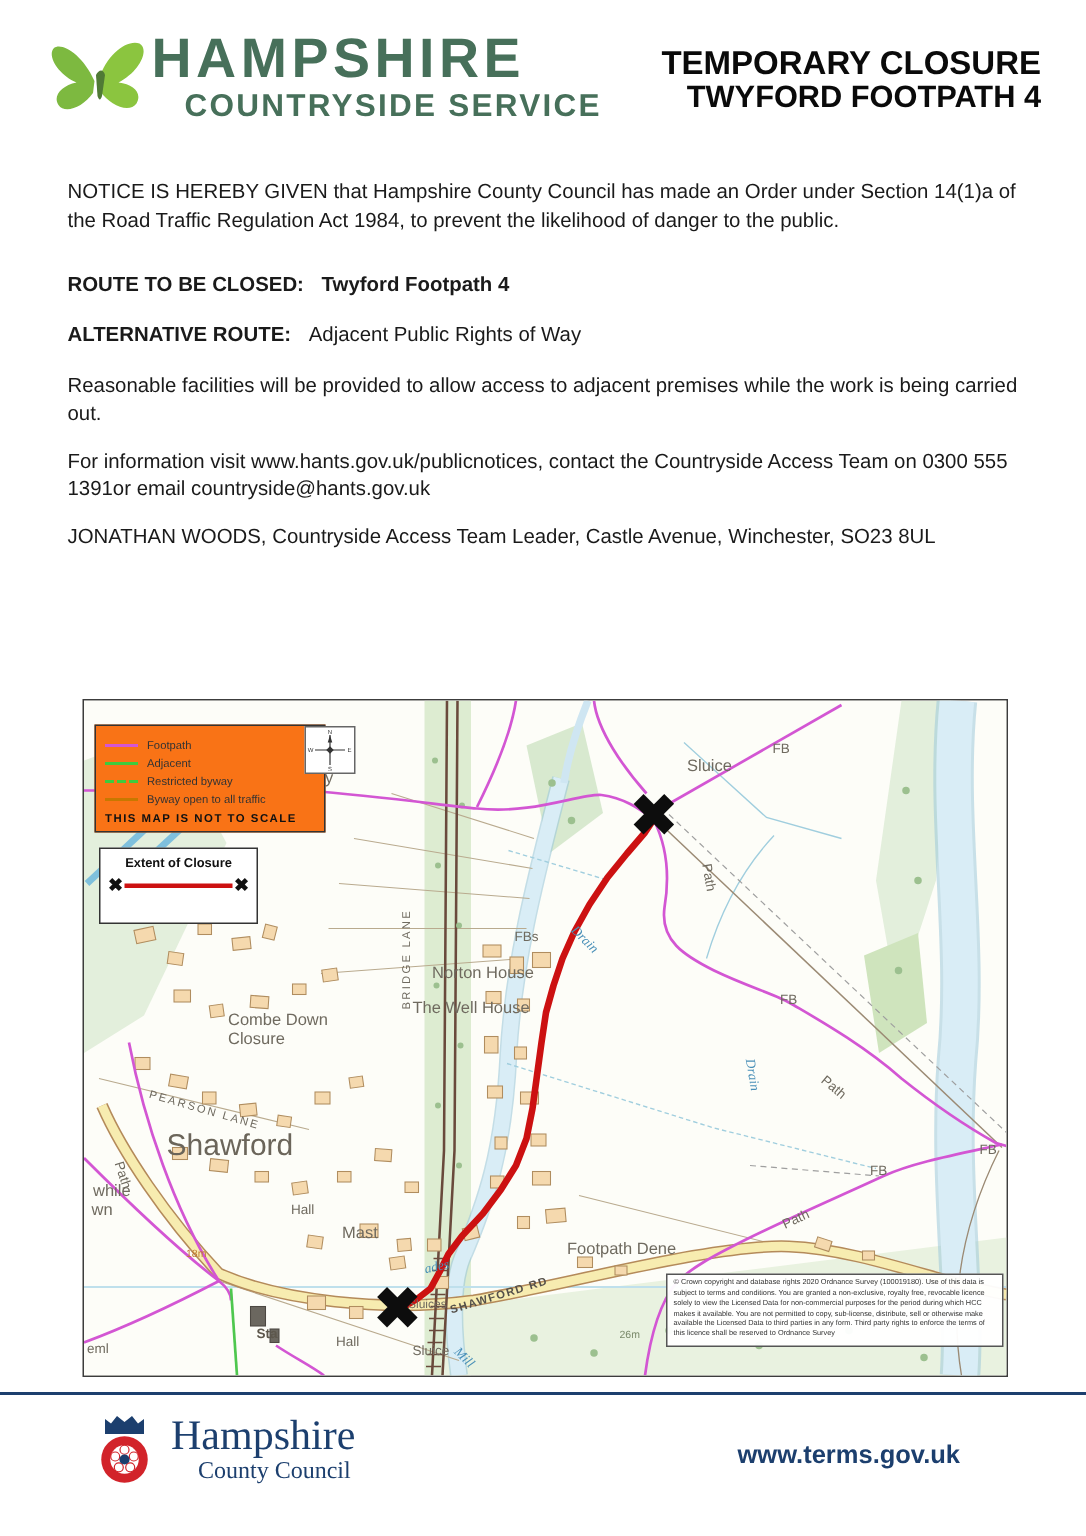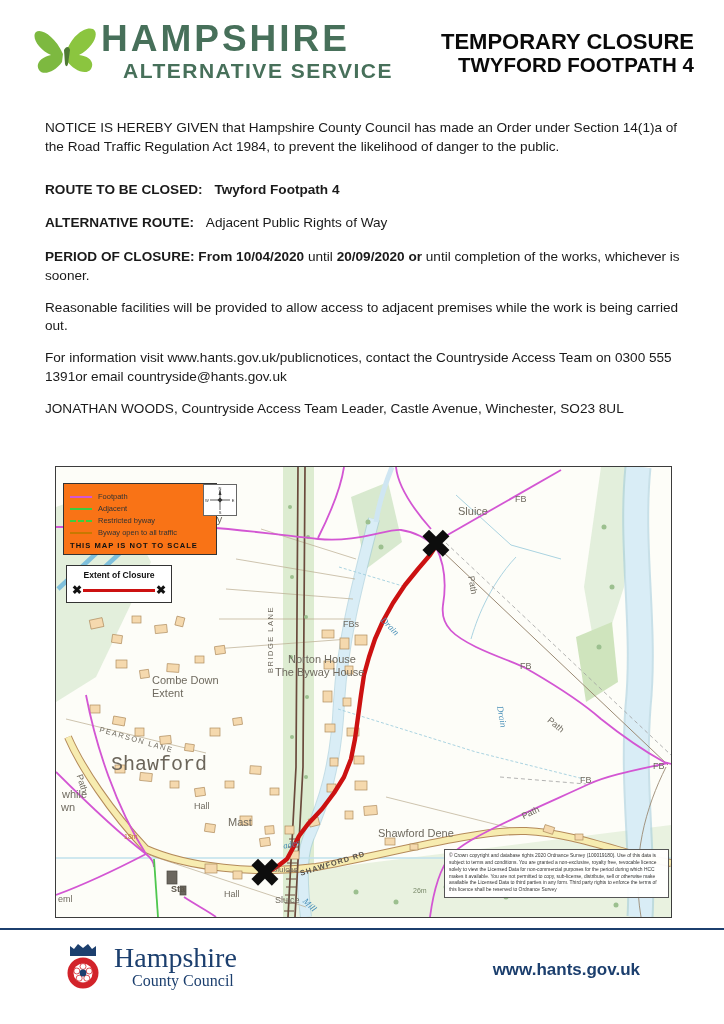--- a/index.html
+++ b/index.html
@@ -44,21 +44,21 @@
   .map-label.small8{font-size:8px;}
 
   .legend-box{position:absolute;left:7px;top:16px;width:140px;z-index:3;
               background:#f97316;border:1.5px solid #333;padding:5px 6px 4px 6px;}
   .legend-item{display:flex;align-items:center;margin:3px 0;}
   .legend-swatch{width:22px;height:0;margin-right:6px;flex:0 0 auto;}
   .legend-label{font-size:7.5px;color:#333;}
   .legend-note{font-size:7.6px;font-weight:bold;color:#111;letter-spacing:1px;margin-top:4px;}
 
   .closure-box{position:absolute;left:10px;top:98px;width:94px;z-index:3;
-               background:#ffffff;border:1.5px solid #333;padding:4px 5px 6px 5px;}
+               background:#ffffff;border:1.5px solid #333;padding:4px 5px 19px 5px;}
   .closure-title{font-size:8.6px;font-weight:bold;color:#111;text-align:center;margin-bottom:4px;}
   .closure-graphic{display:flex;align-items:center;}
   .closure-graphic .cx{font-size:12px;font-weight:bold;color:#111;line-height:1;}
   .closure-graphic .cline{flex:1;height:3px;background:#cc1111;margin:0 1px;}
 
   .compass-box{position:absolute;left:147px;top:17px;width:32px;height:30px;z-index:3;
                background:#fff;border:1px solid #666;}
 
   .copyright-box{position:absolute;left:388px;top:382px;width:215px;z-index:3;
                  background:rgba(255,255,255,0.96);border:1px solid #555;
@@ -81,21 +81,21 @@
 <body>
 
 <div class="logo-wrap">
   <svg class="butterfly" viewBox="0 0 66 58">
     <path d="M30,30 C22,12 8,4 3,8 C-2,13 6,26 18,31 C8,33 2,40 6,46 C10,52 22,48 29,38 Z" fill="#7db940"></path>
     <path d="M33,29 C38,12 52,2 60,5 C67,9 60,24 46,31 C56,32 62,38 58,45 C53,52 40,46 34,37 Z" fill="#8bc53f"></path>
     <path d="M31,26 C33,22 36,22 37,26 L35,40 C34,43 33,43 32,40 Z" fill="#4f7a35"></path>
   </svg>
   <div class="logo-text">
     <div class="logo-line1">HAMPSHIRE</div>
-    <div class="logo-line2">ALTERNATIVE SERVICE</div>
+    <div class="logo-line2">COUNTRYSIDE SERVICE</div>
   </div>
 </div>
 
 <div class="doc-title">
   <div class="t1">TEMPORARY CLOSURE</div>
   <div class="t2">TWYFORD FOOTPATH 4</div>
 </div>
 
 <div class="notice">
   <p>NOTICE IS HEREBY GIVEN that Hampshire County Council has made an Order under Section 14(1)a of the Road Traffic Regulation Act 1984, to prevent the likelihood of danger to the public.</p>
@@ -103,24 +103,20 @@
   <p class="kv gap-lg">
     <strong>ROUTE TO BE CLOSED:</strong>
     <strong class="val">Twyford Footpath 4</strong>
   </p>
 
   <p class="kv">
     <strong>ALTERNATIVE ROUTE:</strong>
     <span class="val">Adjacent Public Rights of Way</span>
   </p>
 
-  <p>
-    <strong>PERIOD OF CLOSURE: </strong>
-    <strong>From 10/04/2020</strong><span> until </span><strong>20/09/2020 or</strong><span> until completion of the works, whichever is sooner.</span>
-  </p>
 
   <p>Reasonable facilities will be provided to allow access to adjacent premises while the work is being carried out.</p>
 
   <p>For information visit www.hants.gov.uk/publicnotices, contact the Countryside Access Team on 0300 555 1391or email countryside@hants.gov.uk</p>
 
   <p>JONATHAN WOODS, Countryside Access Team Leader, Castle Avenue, Winchester, SO23 8UL</p>
 </div>
 
 <div class="map">
   <svg width="615" height="450" viewBox="0 0 615 450" aria-hidden="true">
@@ -330,37 +326,37 @@
     </svg>
   </div>
 
   <div id="map-labels">
       <div class="map-label place big11" style="left: 127px; top: 46px;">Subway</div>
       <div class="map-label place big11" style="left: 402px; top: 38px;">Sluice</div>
       <div class="map-label place" style="left: 459px; top: 27px;">FB</div>
       <div class="map-label place" style="left: 420px; top: 108px; transform: rotate(80deg);">Path</div>
       <div class="map-label water" style="left: 330px; top: 148px; transform: rotate(45deg);">Drain</div>
       <div class="map-label place" style="left: 287px; top: 152px;">FBs</div>
-      <div class="map-label place big11" style="left: 232px; top: 176px; margin-top: 10px;">Norton House</div>
-      <div class="map-label place big11" style="left: 219px; top: 199px;">The Byway House</div>
+      <div class="map-label place big11" style="left: 232px; top: 176px;">Norton House</div>
+      <div class="map-label place big11" style="left: 219px; top: 199px;">The Well House</div>
       <div class="map-label place big11" style="left: 96px; top: 207px;">Combe Down</div>
-      <div class="map-label place big11" style="left: 96px; top: 220px;">Extent</div>
+      <div class="map-label place big11" style="left: 96px; top: 220px;">Closure</div>
       <div class="map-label lane" style="left: 45px; top: 258px; transform: rotate(16deg);">PEARSON LANE</div>
-      <div class="map-label town" style="left: 55px; top: 286px; font-family: Liberation Mono, monospace;">Shawford</div>
+      <div class="map-label town" style="left: 55px; top: 286px;">Shawford</div>
       <div class="map-label place" style="left: 28px; top: 306px; transform: rotate(72deg);">Path</div>
       <div class="map-label place" style="left: 138px; top: 334px;">Hall</div>
       <div class="map-label place big11" style="left: 172px; top: 349px;">Mast</div>
       <div class="map-label lane" style="left: 210px; top: 206px; transform: rotate(-90deg);">BRIDGE LANE</div>
       <div class="map-label water" style="left: 449px; top: 238px; transform: rotate(80deg);">Drain</div>
       <div class="map-label place" style="left: 496px; top: 248px; transform: rotate(40deg);">Path</div>
       <div class="map-label place" style="left: 464px; top: 194px;">FB</div>
       <div class="map-label place" style="left: 524px; top: 308px;">FB</div>
       <div class="map-label place" style="left: 597px; top: 294px;">FB</div>
       <div class="map-label place" style="left: 464px; top: 345px; transform: rotate(-25deg);">Path</div>
-      <div class="map-label place big11" style="left: 322px; top: 360px;">Shawford Dene</div>
+      <div class="map-label place big11" style="left: 322px; top: 360px;">Footpath Dene</div>
       <div class="map-label roadname" style="left: 243px; top: 402px; transform: rotate(-17deg);">SHAWFORD RD</div>
       <div class="map-label place small8" style="left: 216px; top: 398px;">Sluices</div>
       <div class="map-label place" style="left: 219px; top: 428px;">Sluice</div>
       <div class="map-label water" style="left: 252px; top: 429px; transform: rotate(45deg);">Mill</div>
       <div class="map-label place-bold" style="left: 115px; top: 417px;">Sta</div>
       <div class="map-label place" style="left: 168px; top: 422px;">Hall</div>
       <div class="map-label elev" style="left: 357px; top: 420px;">26m</div>
       <div class="map-label elev-orange" style="left: 68px; top: 366px;">18m</div>
       <div class="map-label place" style="left: 2px; top: 427px;">eml</div>
       <div class="map-label place big11" style="left: 6px; top: 321px;">while</div>
@@ -388,13 +384,13 @@
     <circle cx="19.2" cy="38.2" r="3" fill="#ffffff" stroke="#d2232a" stroke-width="0.8"></circle>
     <circle cx="16.8" cy="31" r="3" fill="#ffffff" stroke="#d2232a" stroke-width="0.8"></circle>
     <circle cx="23" cy="33" r="3.4" fill="#1c3f6e"></circle>
   </svg>
   <div class="council-text">
     <div class="council-line1">Hampshire</div>
     <div class="council-line2">County Council</div>
   </div>
 </div>
 
-<div class="footer-url">www.hants.gov.uk</div>
+<div class="footer-url">www.terms.gov.uk</div>
 
 </body></html>

